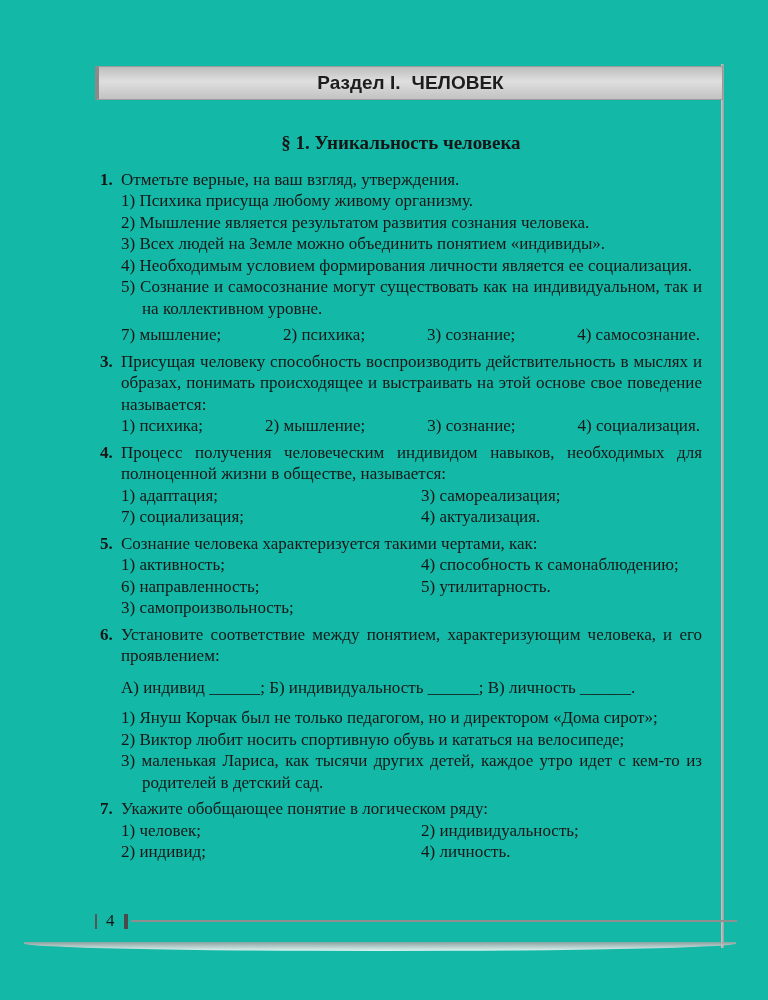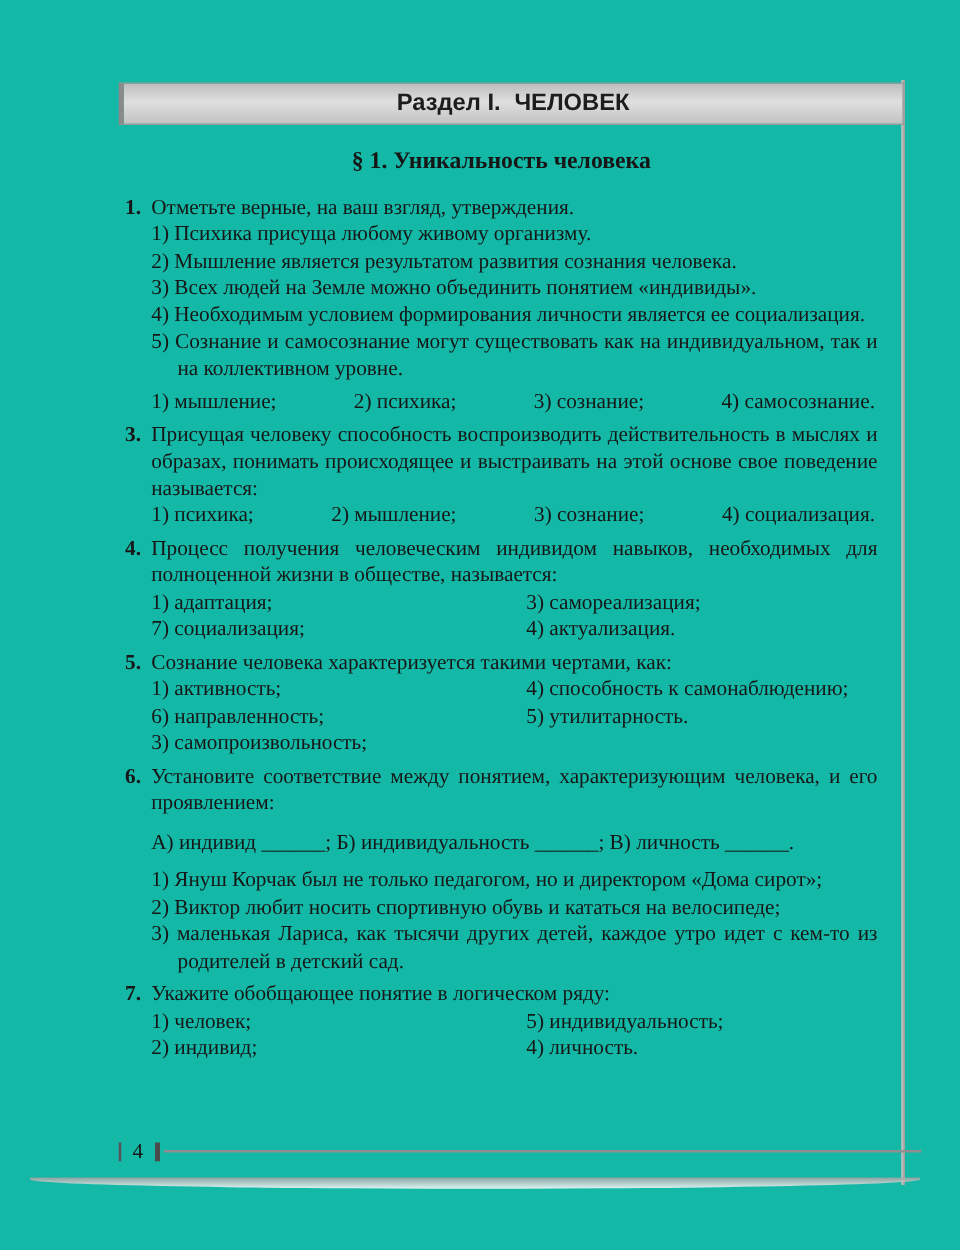--- a/index.html
+++ b/index.html
@@ -17,21 +17,21 @@
     border-radius:0 0 60% 60% / 0 0 100% 100%; opacity:.85; }
   
   .header-bar {
     position:absolute; left:95px; top:66px; width:628px; height:34px;
     background:linear-gradient(180deg,#bdbdbd 0%,#dfdfdf 45%,#c2c2c2 100%);
     border:1px solid #9a9a9a; border-left:4px solid #8a8a8a;
     display:flex; align-items:center; justify-content:center; gap:11px;
     font-family:"Liberation Sans","DejaVu Sans",sans-serif;
     font-weight:bold; font-size:19px; color:#1d1d1d;
   }
-  .content { position:absolute; left:100px; top:118px; width:602px; }
+  .content { position:absolute; left:100px; top:132px; width:602px; }
   .page-title {
     text-align:center; font-weight:bold; font-size:19px; margin-bottom:15px;
   }
   .question { margin-bottom:5px; }
   .q-head { padding-left:21px; text-indent:-21px; }
   .q-head.just { text-align:justify; }
   .q-num { display:inline-block; width:21px; text-indent:0; font-weight:bold; }
   .opt { padding-left:42px; text-indent:-21px; text-align:justify; }
   .opt-row { display:flex; justify-content:space-between; padding-left:21px; padding-right:2px; }
   .opt-cols { display:flex; padding-left:21px; }
@@ -67,21 +67,21 @@
       <p class="q-head"><span class="q-num">1.</span><span>Отметьте верные, на ваш взгляд, утверждения.</span></p>
       <p class="opt">1) Психика присуща любому живому организму.</p>
       <p class="opt">2) Мышление является результатом развития сознания человека.</p>
       <p class="opt">3) Всех людей на Земле можно объединить понятием «индивиды».</p>
       <p class="opt">4) Необходимым условием формирования личности является ее социализация.</p>
       <p class="opt">5) Сознание и самосознание могут существовать как на индивидуальном, так и на коллективном уровне.</p>
     </section>
 
     <section class="question">
       <div class="opt-row">
-        <span>1) мышление;</span>
+        <span>7) мышление;</span>
         <span>2) психика;</span>
         <span>3) сознание;</span>
         <span>4) самосознание.</span>
       </div>
     </section>
 
     <section class="question">
       <p class="q-head just"><span class="q-num">3.</span><span>Присущая человеку способность воспроизводить действительность в мыслях и образах, понимать происходящее и выстраивать на этой основе свое поведение называется:</span></p>
       <div class="opt-row">
         <span>1) психика;</span>
@@ -129,21 +129,21 @@
     </section>
 
     <section class="question">
       <p class="q-head"><span class="q-num">7.</span><span>Укажите обобщающее понятие в логическом ряду:</span></p>
       <div class="opt-cols">
         <div class="col-left">
           <p>1) человек;</p>
           <p>2) индивид;</p>
         </div>
         <div class="col-right">
-          <p>5) индивидуальность;</p>
+          <p>2) индивидуальность;</p>
           <p>4) личность.</p>
         </div>
       </div>
     </section>
 
   </div>
 
   <div class="footer">
     <div class="tick"></div>
     <div class="num">4</div>

